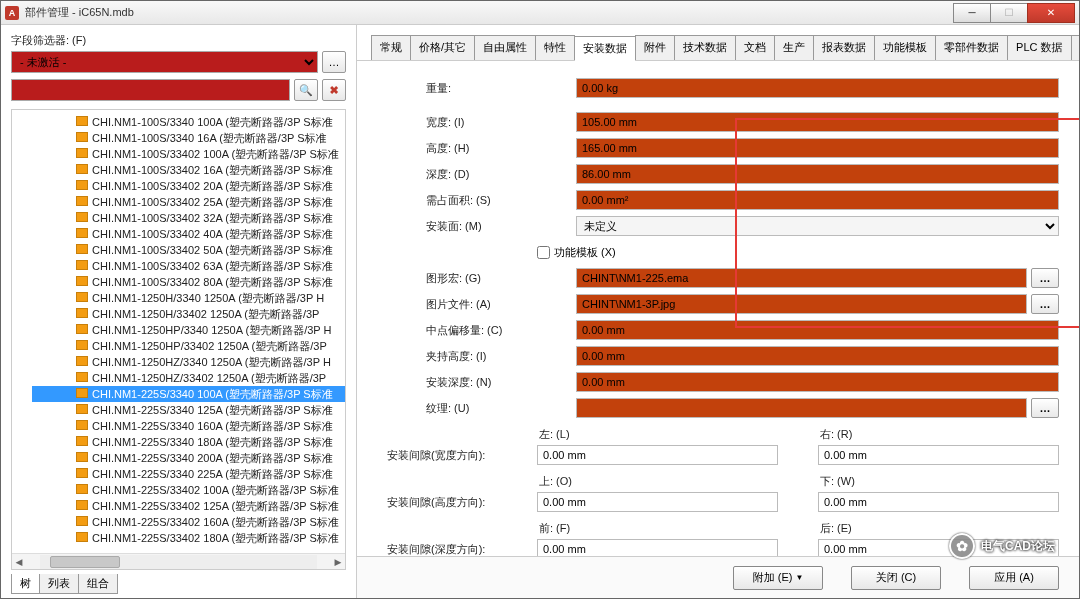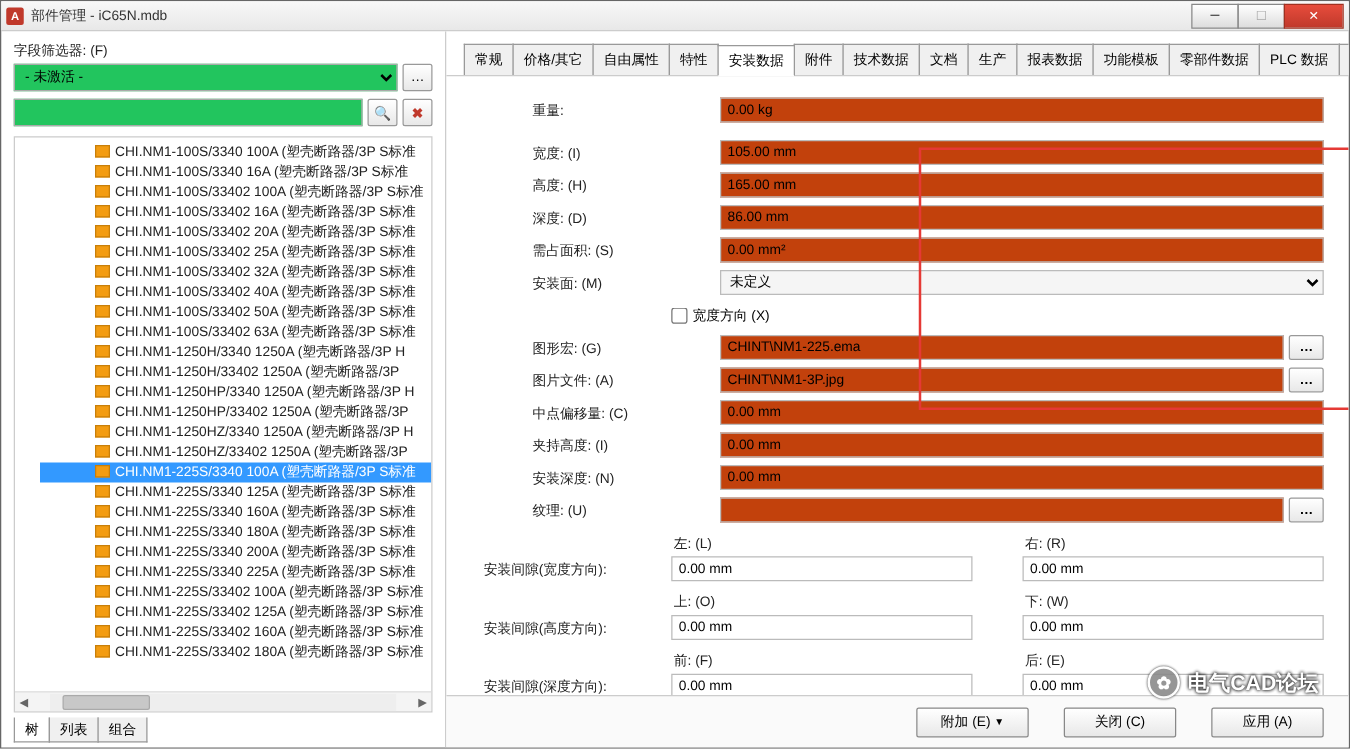--- a/index.html
+++ b/index.html
@@ -10,21 +10,21 @@
 .titlebar .title { flex: 1; color: #333; }
 .titlebar .winbtns { display: flex; gap: 0; }
 .titlebar .winbtn { width: 38px; height: 20px; display: flex; align-items: center; justify-content: center; border: 1px solid #888; background: linear-gradient(#fff,#ddd); margin-left: -1px; font-size:10px; }
 .titlebar .winbtn.close { background: linear-gradient(#e74c3c,#c0392b); color: #fff; border-color:#a03020; width:48px;}
 .titlebar .winbtn.disabled { color:#aaa; }
 .body { flex: 1; display: flex; overflow: hidden; }
 .left-pane { width: 356px; border-right: 1px solid #ccc; padding: 8px 10px 4px 10px; display: flex; flex-direction: column; overflow:hidden; }
 .filter-group { margin-bottom: 6px; }
 .filter-label { display: block; margin-bottom: 3px; color:#222; }
 .filter-row { display: flex; gap: 4px; }
-.filter-row input, .filter-row select { flex: 1; height: 22px; border: 1px solid #aaa; padding: 0 4px; background:#22c55e; }
+.filter-row input, .filter-row select { flex: 1; height: 22px; border: 1px solid #aaa; padding: 0 4px; background:#b91c1c; }
 .icon-btn { width: 24px; height: 22px; border: 1px solid #999; background: linear-gradient(#fff,#e8e8e8); display: flex; align-items: center; justify-content: center; border-radius:2px; cursor:pointer; }
 .icon-btn.red { color:#c0392b; font-weight:bold; }
 .tree-area { flex: 1; border: 1px solid #ccc; margin-top: 2px; overflow: hidden; position:relative; background:#fff;}
 .tree-inner { position:absolute; left:0; top:0; right:0; bottom:16px; overflow:hidden; padding:4px 0 0 20px;}
 .tree-row { height: 16px; line-height:16px; white-space: nowrap; overflow: hidden; padding-left: 60px; position:relative; color:#222; }
 .tree-row .p-icon{ position:absolute; left:44px; top:2px; width:12px; height:10px; background:#f39c12; border:1px solid #c87f0a;}
 .tree-row.selected { background:#3399ff; color:#fff; }
 .tree-row.selected .p-icon{ background:#f39c12; }
 .hscroll { position:absolute; bottom:0; left:0; right:0; height:16px; background:#f4f4f4; border-top:1px solid #ddd; display:flex; align-items:center;}
 .hscroll .track{ flex:1; height:14px; background:#eee; position:relative; margin:0 14px;}
@@ -55,21 +55,21 @@
 .two-col-row .gap{ width:40px;}
 .red-box { position:absolute; border:2px solid #e53935; pointer-events:none; }
 .red-box.b1 { left:378px; top:57px; width:355px; height:210px; }
 .checkbox-row { display:flex; align-items:center; height:26px; padding-left:150px;}
 .checkbox-row input{ margin-right:4px;}
 .footer { height: 42px; border-top: 1px solid #ccc; display: flex; align-items: center; justify-content: flex-end; padding: 0 20px; gap: 28px; background:#fafafa; }
 .footer .fbtn { min-width: 90px; height: 24px; border: 1px solid #888; background: linear-gradient(#fff,#e8e8e8); border-radius:2px; display:flex; align-items:center; justify-content:center; gap:3px; cursor:pointer; padding:0 10px;}
 .footer .fbtn .tri{ font-size:8px;}
 .watermark { position:absolute; right:25px; bottom:40px; display:flex; align-items:center; gap:6px; opacity:0.88; pointer-events:none;}
 .watermark .wicon{ width:26px; height:26px; border-radius:50%; background:#888; display:flex;align-items:center;justify-content:center;color:#fff;font-size:14px;font-weight:bold; border:2px solid #fff; box-shadow:0 0 2px #000;}
-.watermark .wtxt{ color:#fff; font-size:17px; font-weight:bold; text-shadow:0 0 3px #000, 0 0 3px #000;}
+.watermark .wtxt{ color:#fff; font-size:12px; font-weight:bold; text-shadow:0 0 3px #000, 0 0 3px #000;}
 </style>
 </head>
 <body>
 
 <div class="window">
 
   <div class="titlebar">
     <div class="app-icon">A</div>
     <div class="title">部件管理 - iC65N.mdb</div>
     <div class="winbtns">
@@ -110,20 +110,21 @@
             <div class="tree-row"><span class="p-icon"></span>CHI.NM1-100S/3340 100A (塑壳断路器/3P S标准</div>
             <div class="tree-row"><span class="p-icon"></span>CHI.NM1-100S/3340 16A (塑壳断路器/3P S标准</div>
             <div class="tree-row"><span class="p-icon"></span>CHI.NM1-100S/33402 100A (塑壳断路器/3P S标准</div>
             <div class="tree-row"><span class="p-icon"></span>CHI.NM1-100S/33402 16A (塑壳断路器/3P S标准</div>
             <div class="tree-row"><span class="p-icon"></span>CHI.NM1-100S/33402 20A (塑壳断路器/3P S标准</div>
             <div class="tree-row"><span class="p-icon"></span>CHI.NM1-100S/33402 25A (塑壳断路器/3P S标准</div>
             <div class="tree-row"><span class="p-icon"></span>CHI.NM1-100S/33402 32A (塑壳断路器/3P S标准</div>
             <div class="tree-row"><span class="p-icon"></span>CHI.NM1-100S/33402 40A (塑壳断路器/3P S标准</div>
             <div class="tree-row"><span class="p-icon"></span>CHI.NM1-100S/33402 50A (塑壳断路器/3P S标准</div>
             <div class="tree-row"><span class="p-icon"></span>CHI.NM1-100S/33402 63A (塑壳断路器/3P S标准</div>
+            <div class="tree-row"><span class="p-icon"></span>CHI.NM1-100S/33402 80A (塑壳断路器/3P S标准</div>
             <div class="tree-row"><span class="p-icon"></span>CHI.NM1-1250H/3340 1250A (塑壳断路器/3P H</div>
             <div class="tree-row"><span class="p-icon"></span>CHI.NM1-1250H/33402 1250A (塑壳断路器/3P</div>
             <div class="tree-row"><span class="p-icon"></span>CHI.NM1-1250HP/3340 1250A (塑壳断路器/3P H</div>
             <div class="tree-row"><span class="p-icon"></span>CHI.NM1-1250HP/33402 1250A (塑壳断路器/3P</div>
             <div class="tree-row"><span class="p-icon"></span>CHI.NM1-1250HZ/3340 1250A (塑壳断路器/3P H</div>
             <div class="tree-row"><span class="p-icon"></span>CHI.NM1-1250HZ/33402 1250A (塑壳断路器/3P</div>
             <div class="tree-row selected"><span class="p-icon"></span>CHI.NM1-225S/3340 100A (塑壳断路器/3P S标准</div>
             <div class="tree-row"><span class="p-icon"></span>CHI.NM1-225S/3340 125A (塑壳断路器/3P S标准</div>
             <div class="tree-row"><span class="p-icon"></span>CHI.NM1-225S/3340 160A (塑壳断路器/3P S标准</div>
             <div class="tree-row"><span class="p-icon"></span>CHI.NM1-225S/3340 180A (塑壳断路器/3P S标准</div>
@@ -204,21 +205,21 @@
             </div>
           </div>
         <div class="form-row">
             <div class="lbl">安装面: (M)</div>
             <div class="val-wrap">
               <select class="val"><option>未定义</option></select>
             </div>
           </div>
         <div class="checkbox-row">
             <input type="checkbox" style="">
-            <span>宽度方向 (X)</span>
+            <span>功能模板 (X)</span>
           </div>
         <div class="form-row">
             <div class="lbl">图形宏: (G)</div>
             <div class="val-wrap">
               <input class="val" value="CHINT\NM1-225.ema" style="">
               <div class="ellipsis">…</div>
             </div>
           </div>
         <div class="form-row">
             <div class="lbl">图片文件: (A)</div>

